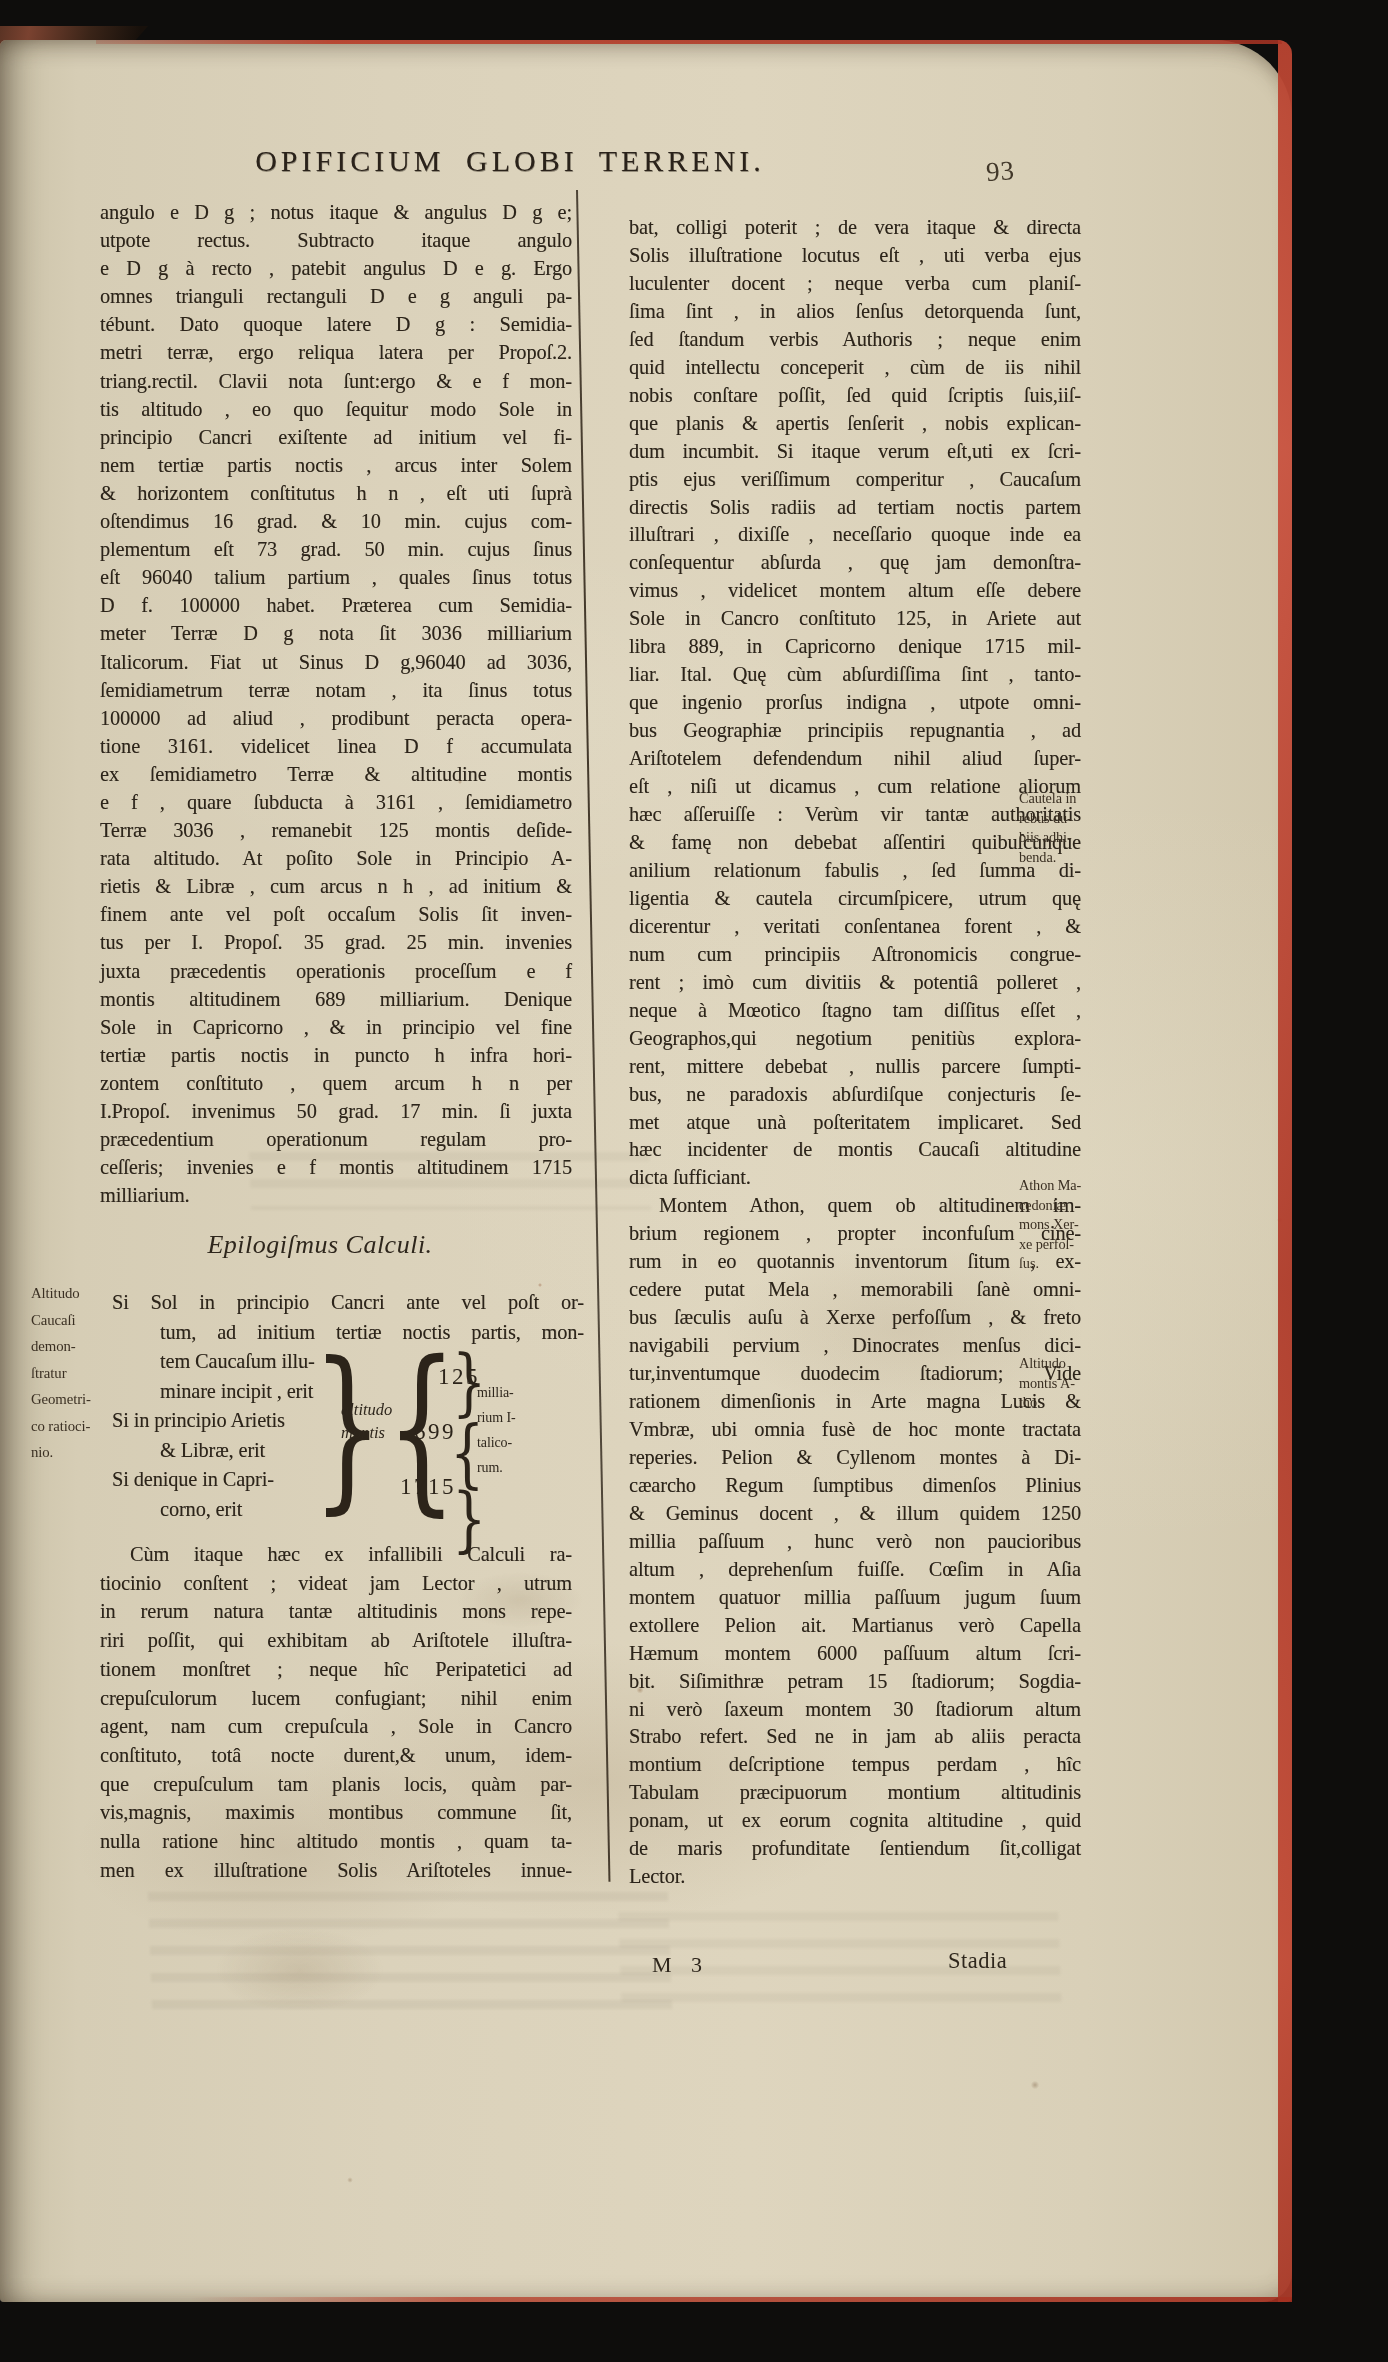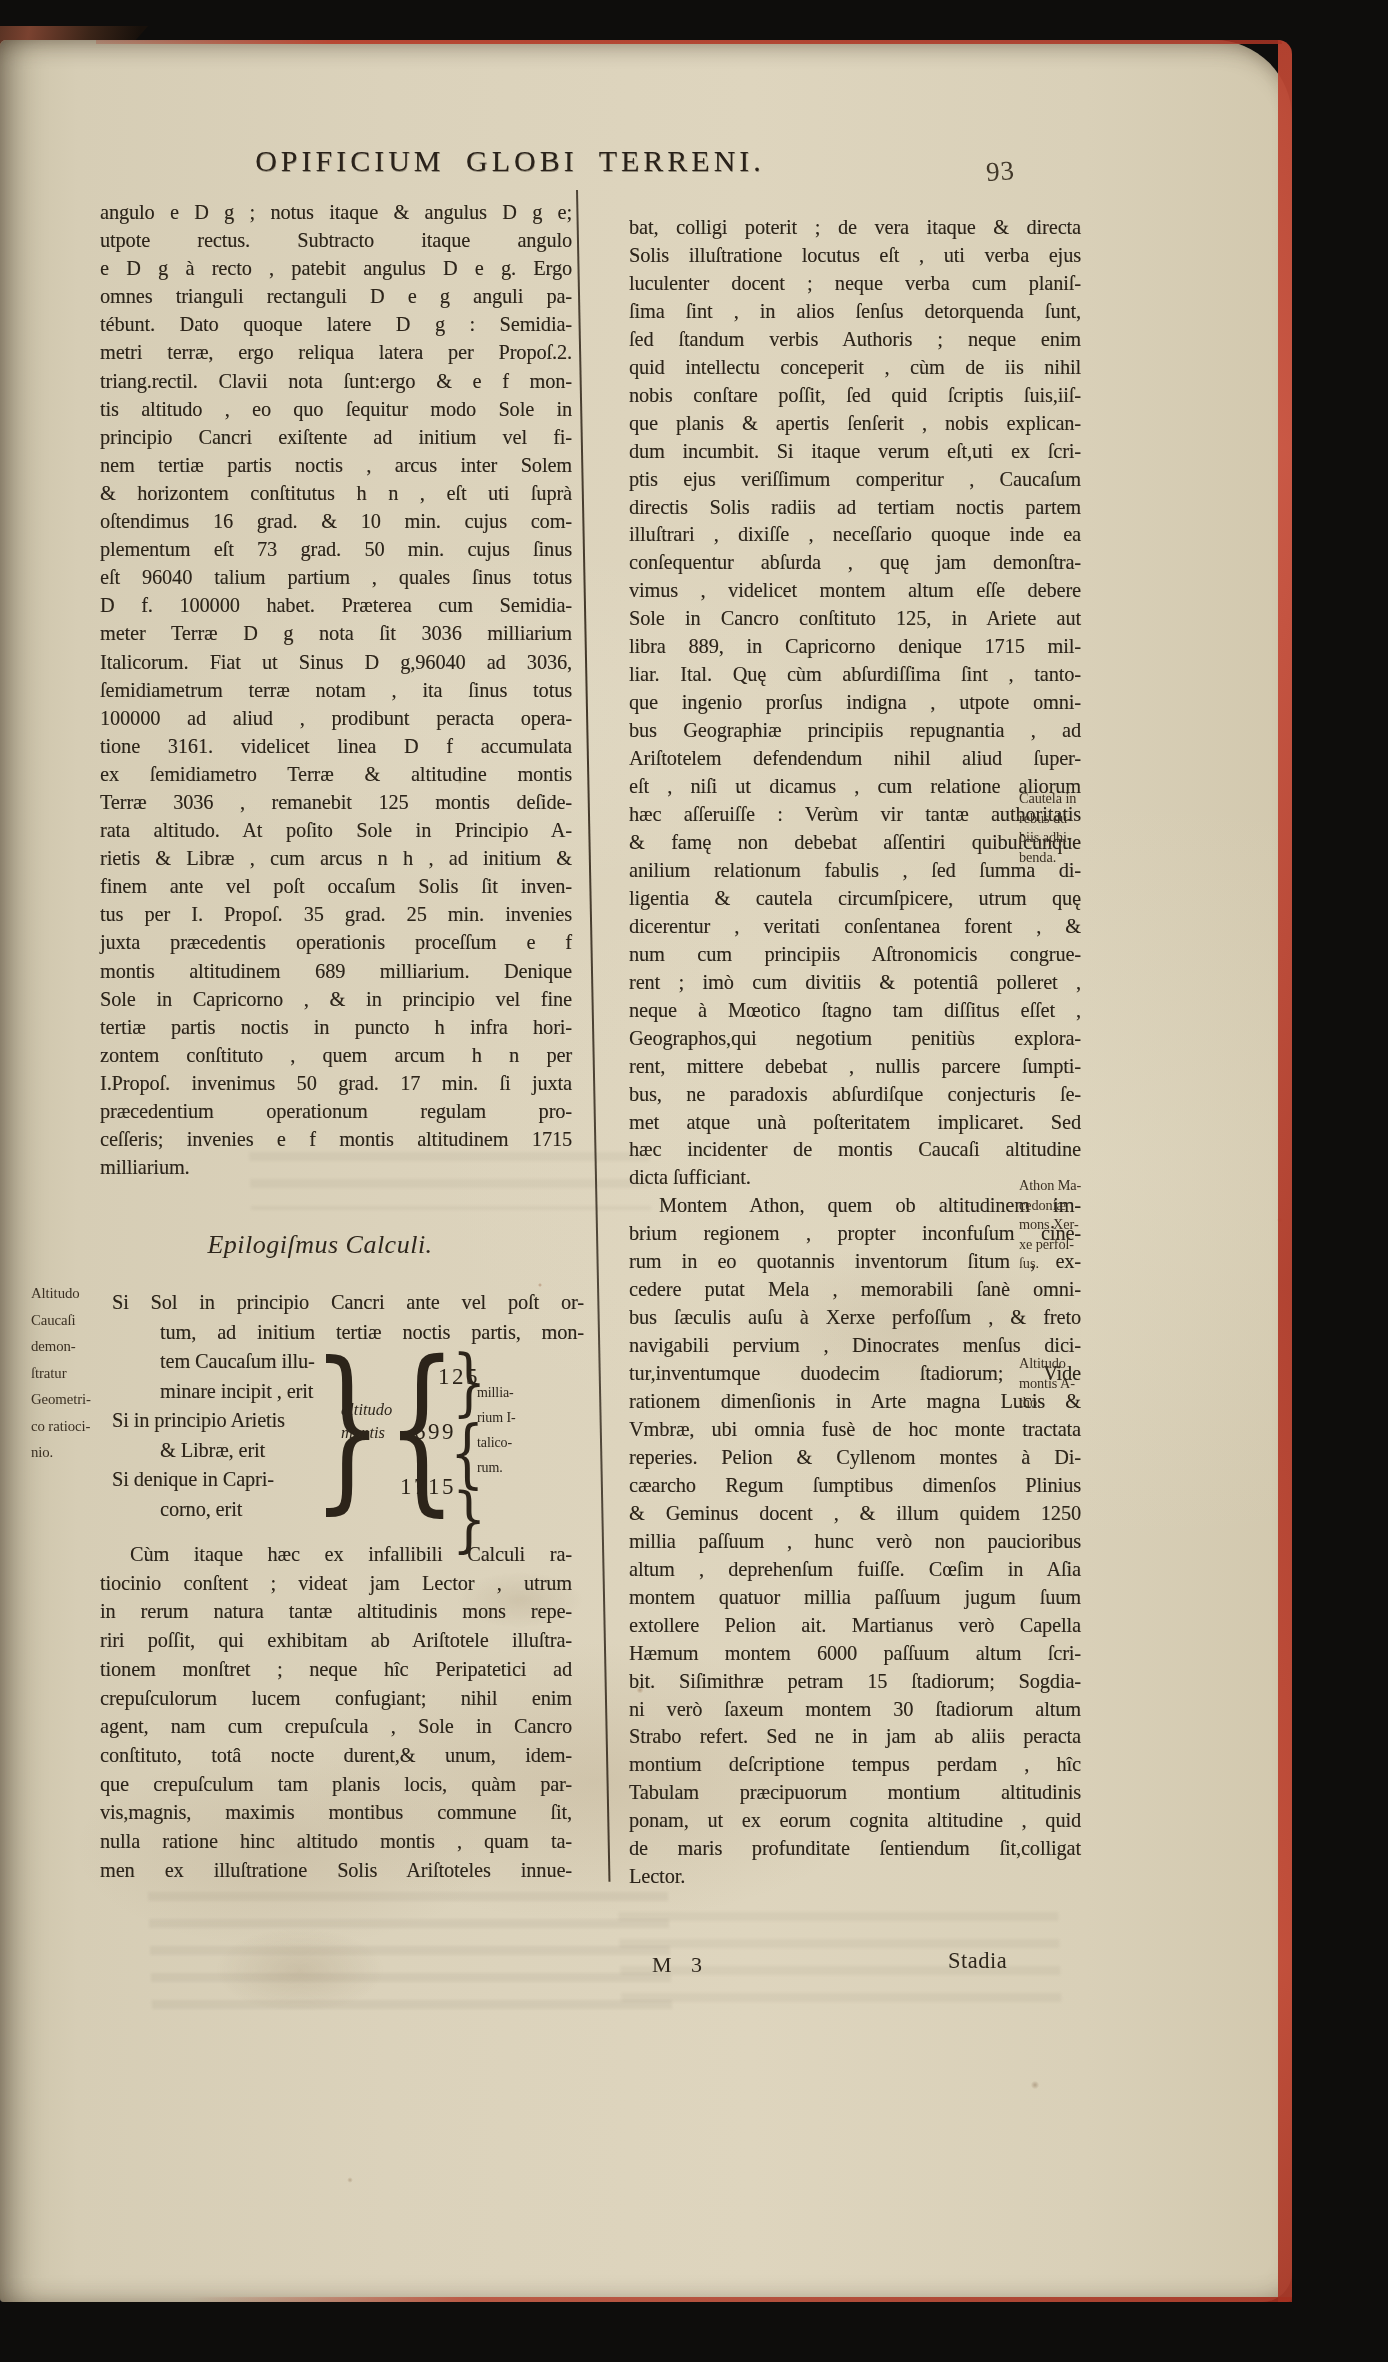--- a/index.html
+++ b/index.html
@@ -162,20 +162,21 @@
       <div class="ln">oſtendimus  16 grad.  &amp;  10 min.  cujus com-</div>
       <div class="ln">plementum eſt 73  grad. 50 min. cujus ſinus</div>
       <div class="ln">eſt 96040 talium partium , quales ſinus totus</div>
       <div class="ln">D f. 100000 habet.  Præterea cum  Semidia-</div>
       <div class="ln">meter  Terræ  D g  nota  ſit  3036  milliarium</div>
       <div class="ln">Italicorum. Fiat ut Sinus D g,96040 ad 3036,</div>
       <div class="ln">ſemidiametrum terræ notam ,  ita ſinus totus</div>
       <div class="ln">100000 ad aliud ,  prodibunt peracta opera-</div>
       <div class="ln">tione 3161. videlicet linea  D f accumulata</div>
       <div class="ln">ex ſemidiametro  Terræ &amp; altitudine montis</div>
+      <div class="ln">e f ,  quare  ſubducta  à  3161 ,  ſemidiametro</div>
       <div class="ln">Terræ 3036 ,  remanebit 125  montis  deſide-</div>
       <div class="ln">rata altitudo.  At poſito  Sole  in Principio A-</div>
       <div class="ln">rietis &amp; Libræ , cum arcus n h ,  ad initium &amp;</div>
       <div class="ln">finem ante vel poſt occaſum  Solis  ſit inven-</div>
       <div class="ln">tus per I. Propoſ.  35 grad.  25  min.  invenies</div>
       <div class="ln">juxta præcedentis operationis proceſſum  e f</div>
       <div class="ln">montis altitudinem 689 milliarium. Denique</div>
       <div class="ln">Sole in Capricorno ,  &amp; in  principio vel fine</div>
       <div class="ln">tertiæ  partis  noctis  in  puncto  h  infra  hori-</div>
       <div class="ln">zontem  conſtituto ,   quem  arcum   h n  per</div>

